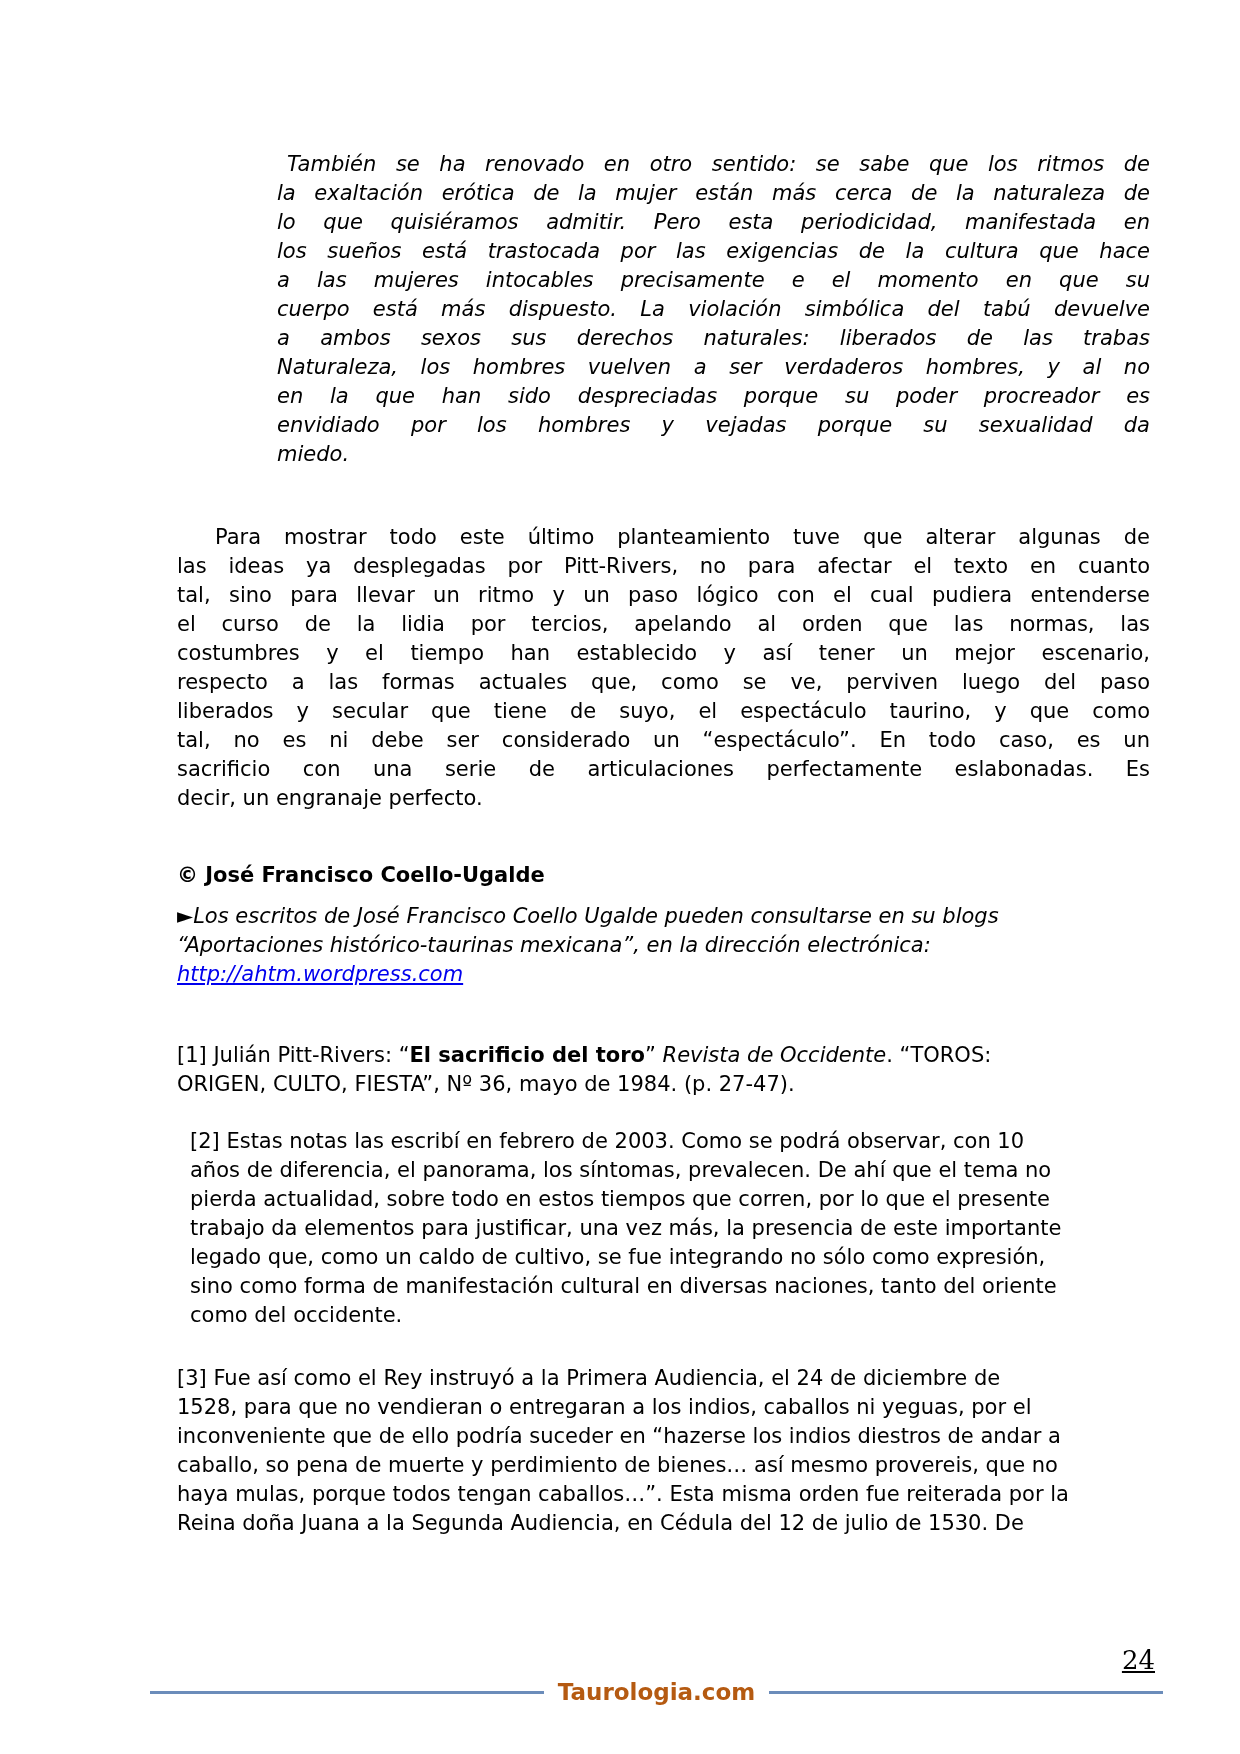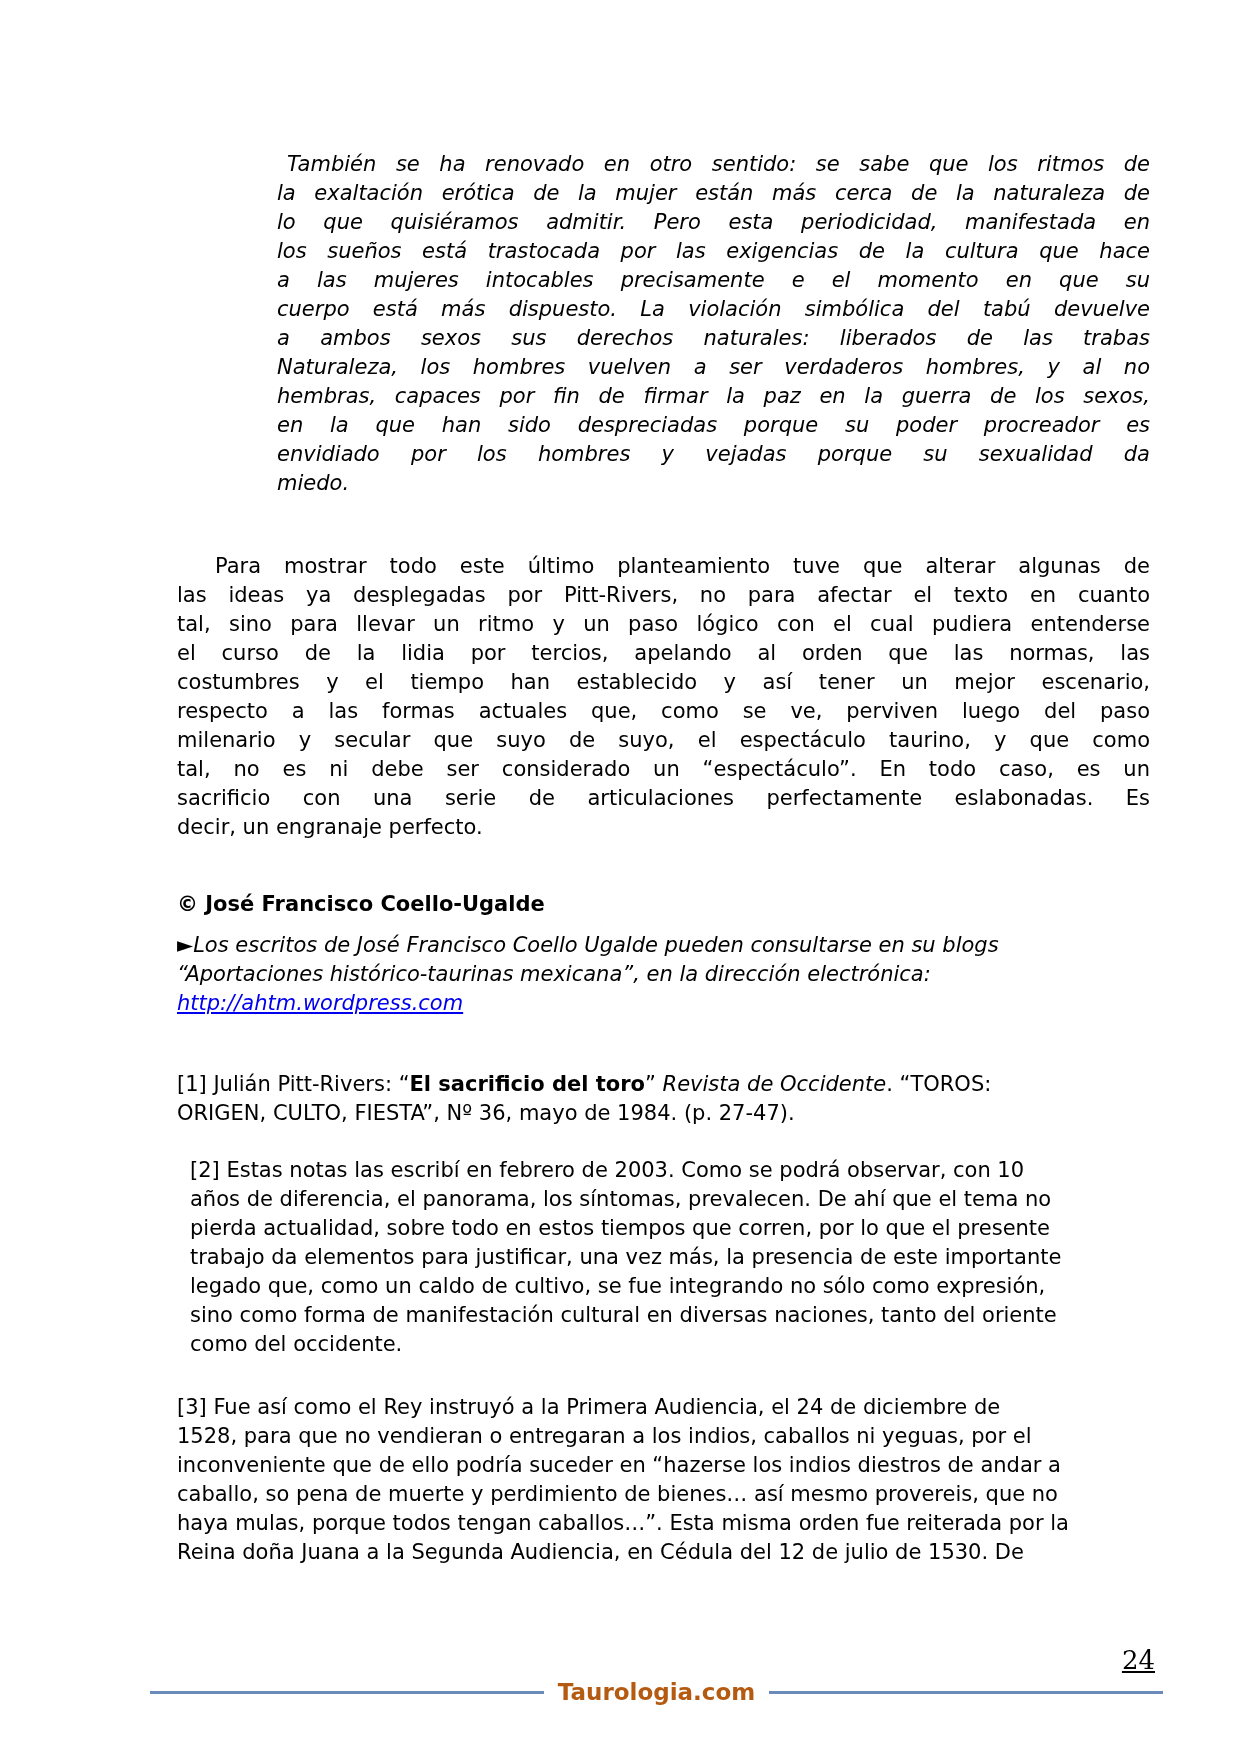--- a/index.html
+++ b/index.html
@@ -101,34 +101,33 @@
 
     <div class="quote">
         <div class="ln first jl">También se ha renovado en otro sentido: se sabe que los ritmos de</div>
         <div class="ln jl">la exaltación erótica de la mujer están más cerca de la naturaleza de</div>
         <div class="ln jl">lo que quisiéramos admitir. Pero esta periodicidad, manifestada en</div>
         <div class="ln jl">los sueños está trastocada por las exigencias de la cultura que hace</div>
         <div class="ln jl">a las mujeres intocables precisamente e el momento en que su</div>
         <div class="ln jl">cuerpo está más dispuesto. La violación simbólica del tabú devuelve</div>
         <div class="ln jl">a ambos sexos sus derechos naturales: liberados de las trabas</div>
         <div class="ln jl">Naturaleza, los hombres vuelven a ser verdaderos hombres, y al no</div>
-        <div class="ln jl">hembras, capaces por fin de firmar la paz en la guerra de los sexos,</div>
         <div class="ln jl">en la que han sido despreciadas porque su poder procreador es</div>
         <div class="ln jl">envidiado por los hombres y vejadas porque su sexualidad da</div>
         <div class="ln">miedo.</div>
       </div>
 
     <div class="body-par">
         <div class="ln first jl">Para mostrar todo este último planteamiento tuve que alterar algunas de</div>
         <div class="ln jl">las ideas ya desplegadas por Pitt-Rivers, no para afectar el texto en cuanto</div>
         <div class="ln jl">tal, sino para llevar un ritmo y un paso lógico con el cual pudiera entenderse</div>
         <div class="ln jl">el curso de la lidia por tercios, apelando al orden que las normas, las</div>
         <div class="ln jl">costumbres y el tiempo han establecido y así tener un mejor escenario,</div>
         <div class="ln jl">respecto a las formas actuales que, como se ve, perviven luego del paso</div>
-        <div class="ln jl">milenario y secular que suyo de suyo, el espectáculo taurino, y que como</div>
+        <div class="ln jl">liberados y secular que tiene de suyo, el espectáculo taurino, y que como</div>
         <div class="ln jl">tal, no es ni debe ser considerado un “espectáculo”. En todo caso, es un</div>
         <div class="ln jl">sacrificio con una serie de articulaciones perfectamente eslabonadas. Es</div>
         <div class="ln">decir, un engranaje perfecto.</div>
       </div>
 
     <div class="copyright">© José Francisco Coello-Ugalde</div>
 
     <div class="note">
       <div>
           <div class="ln first">►Los escritos de José Francisco Coello Ugalde pueden consultarse en su blogs</div>

